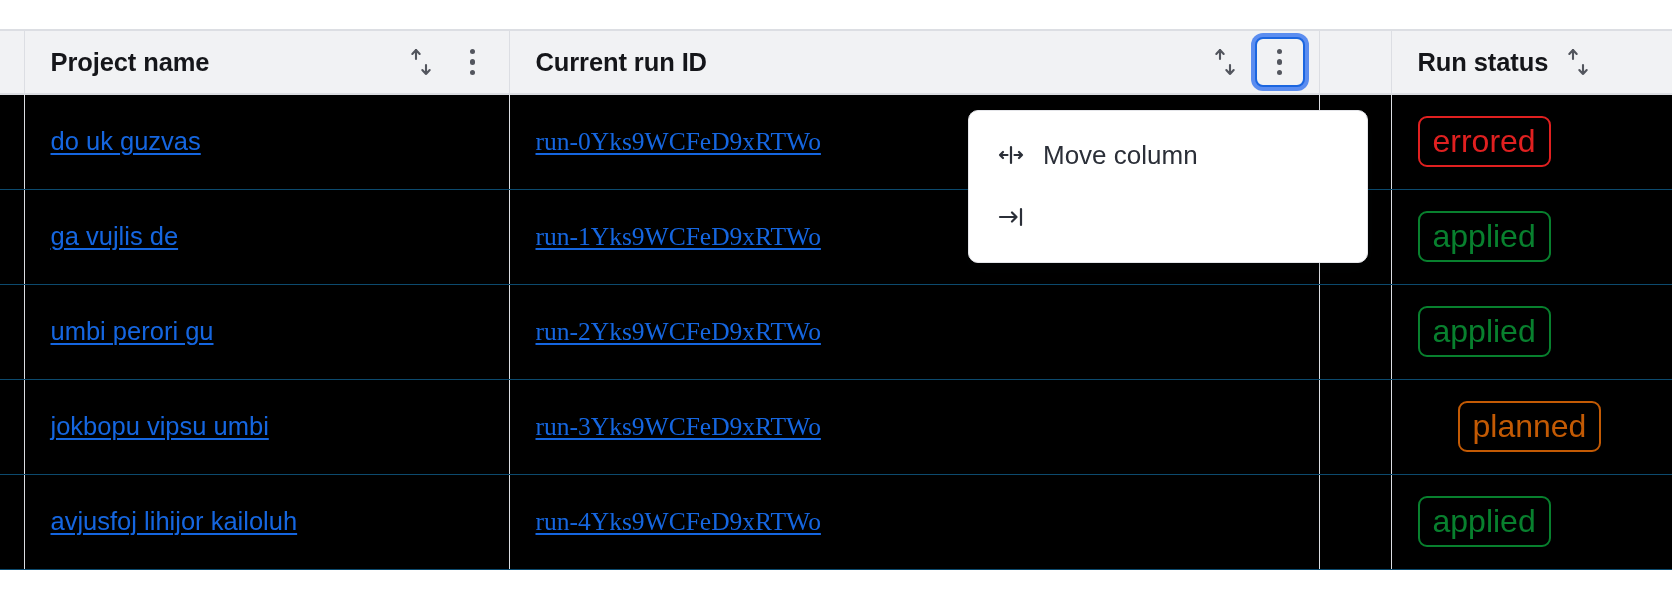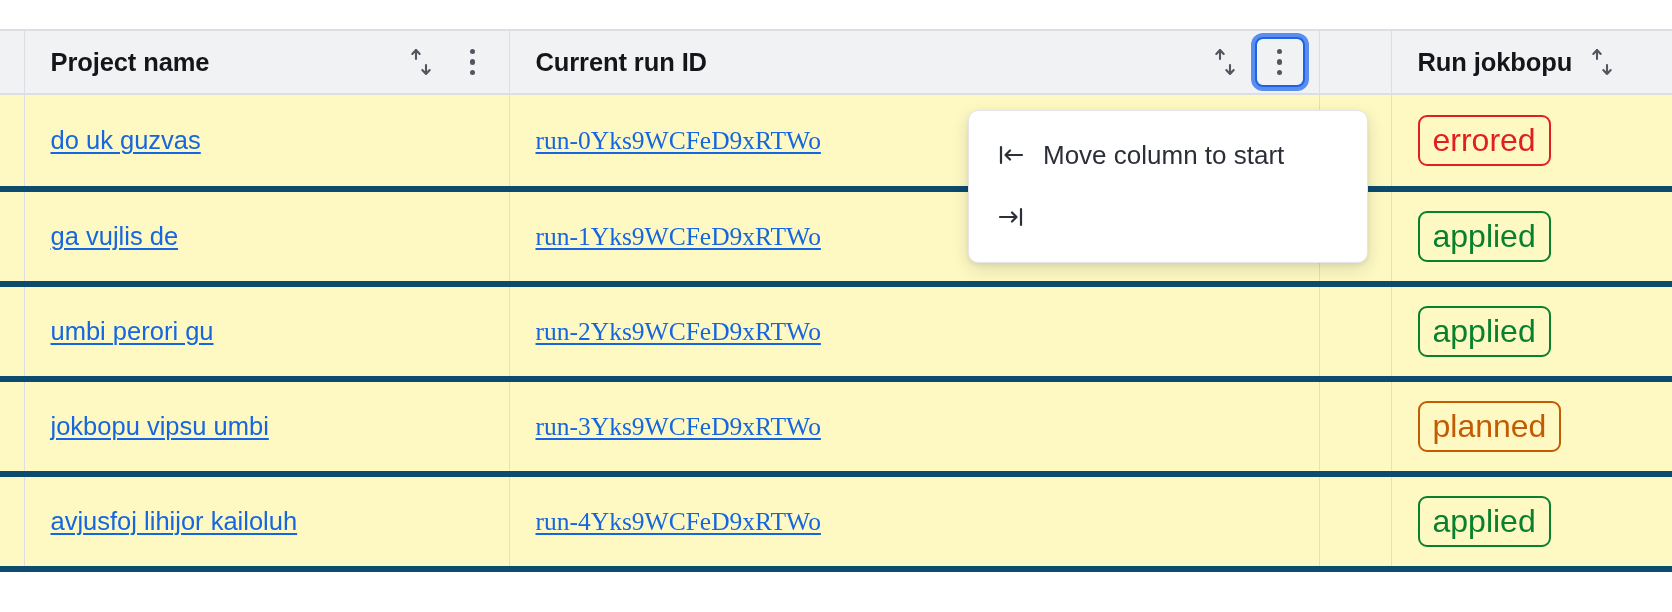--- a/index.html
+++ b/index.html
@@ -77,24 +77,24 @@
     width: 50px; height: 50px;
   }
 
   .sort-svg { display:block; }
   .kebab-dots { display: flex; flex-direction: column; align-items: center; gap: 5px; }
   .kebab-dots i { display:block; width: 5.5px; height: 5.5px; border-radius: 50%; background: #53565e; }
 
   tbody td {
     height: 95px;
     border-right: 1px solid #dcdee3;
-    border-bottom: 6px solid #0c4a6e;
+    border-bottom: 1px solid #0c4a6e;
     padding: 0 26px;
     vertical-align: middle;
-    background: #fef9c3;
+    background: #000000;
   }
   tbody td.gutter { padding: 0; }
   tbody td.last { border-right: none; }
   tbody td.spacer { }
 
   a.cell-link {
     font-size: 25.5px;
     color: #1566e0;
     text-decoration: underline;
     text-underline-offset: 3px;
@@ -107,21 +107,21 @@
     display: inline-block;
     border: 2px solid currentColor;
     border-radius: 9px;
     padding: 7px 13px 8px;
     font-size: 32px;
     line-height: 1;
     white-space: nowrap;
   }
   .badge.errored { color: #e02020; }
   .badge.applied { color: #08802e; }
-  .badge.planned { color: #c35a04; }
+  .badge.planned { color: #c35a04; margin-left: 40px; }
 
   
   .menu {
     position: absolute;
     left: 968px;
     top: 110px;
     width: 400px;
     background: #ffffff;
     border: 1px solid #e4e5e9;
     border-radius: 10px;
@@ -199,21 +199,21 @@
                     <i></i>
                   </span>
               </button>
             </div>
           </th>
 
           <th></th>
 
           <th class="last">
             <div class="hdr-inner">
-              <span class="hdr-title">Run jokbopu</span>
+              <span class="hdr-title">Run status</span>
               <button class="icon-btn sort">
                 <svg class="sort-svg" width="28" height="30" viewBox="0 0 28 30" fill="none" aria-hidden="true">
                   <path d="M9 12 L9 3 M9 3 L5.3 7 M9 3 L12.7 7" stroke="#53565e" stroke-width="2.1" stroke-linecap="round" stroke-linejoin="round"></path>
                   <path d="M19 18 L19 27 M19 27 L15.3 23 M19 27 L22.7 23" stroke="#53565e" stroke-width="2.1" stroke-linecap="round" stroke-linejoin="round"></path>
                 </svg>
               </button>
             </div>
           </th>
 
         </tr>
@@ -254,30 +254,31 @@
           <td><a class="cell-link mono" href="#">run-4Yks9WCFeD9xRTWo</a></td>
           <td class="spacer"></td>
           <td class="last"><span class="badge applied">applied</span></td>
         </tr>
       </tbody>
     </table>
   </div>
 
   <div class="menu">
 
-
     <div class="menu-item">
       <span class="menu-icon">
         <svg width="28" height="22" viewBox="0 0 28 22" fill="none" aria-hidden="true">
-          <path d="M4 3 L4 19" stroke="#2b2f38" stroke-width="2.2" stroke-linecap="round"></path>
-          <path d="M25 11 L8.5 11 M8.5 11 L13 6.5 M8.5 11 L13 15.5" stroke="#2b2f38" stroke-width="2.2" stroke-linecap="round" stroke-linejoin="round"></path>
+          <path d="M14 3 L14 19" stroke="#2b2f38" stroke-width="2.2" stroke-linecap="round"></path>
+          <path d="M10.5 11 L3 11 M3 11 L6 8 M3 11 L6 14" stroke="#2b2f38" stroke-width="2.2" stroke-linecap="round" stroke-linejoin="round"></path>
+          <path d="M17.5 11 L25 11 M25 11 L22 8 M25 11 L22 14" stroke="#2b2f38" stroke-width="2.2" stroke-linecap="round" stroke-linejoin="round"></path>
         </svg>
       </span>
-      <span>Move column to start</span>
+      <span>Move column</span>
     </div>
+
 
     <div class="menu-item">
       <span class="menu-icon">
         <svg width="28" height="22" viewBox="0 0 28 22" fill="none" aria-hidden="true">
           <path d="M24 3 L24 19" stroke="#2b2f38" stroke-width="2.2" stroke-linecap="round"></path>
           <path d="M3 11 L19.5 11 M19.5 11 L15 6.5 M19.5 11 L15 15.5" stroke="#2b2f38" stroke-width="2.2" stroke-linecap="round" stroke-linejoin="round"></path>
         </svg>
       </span>
     </div>
 

